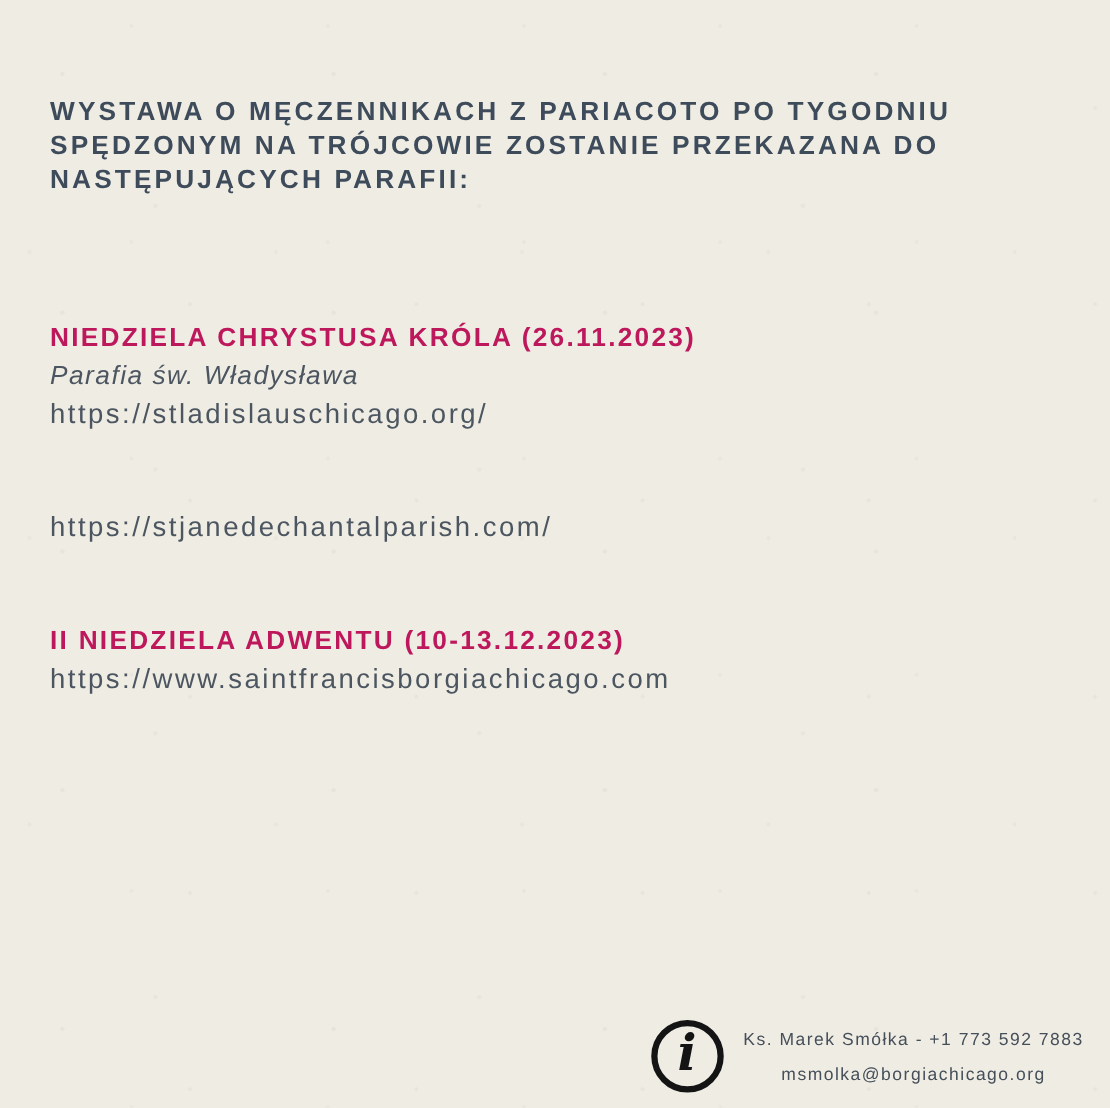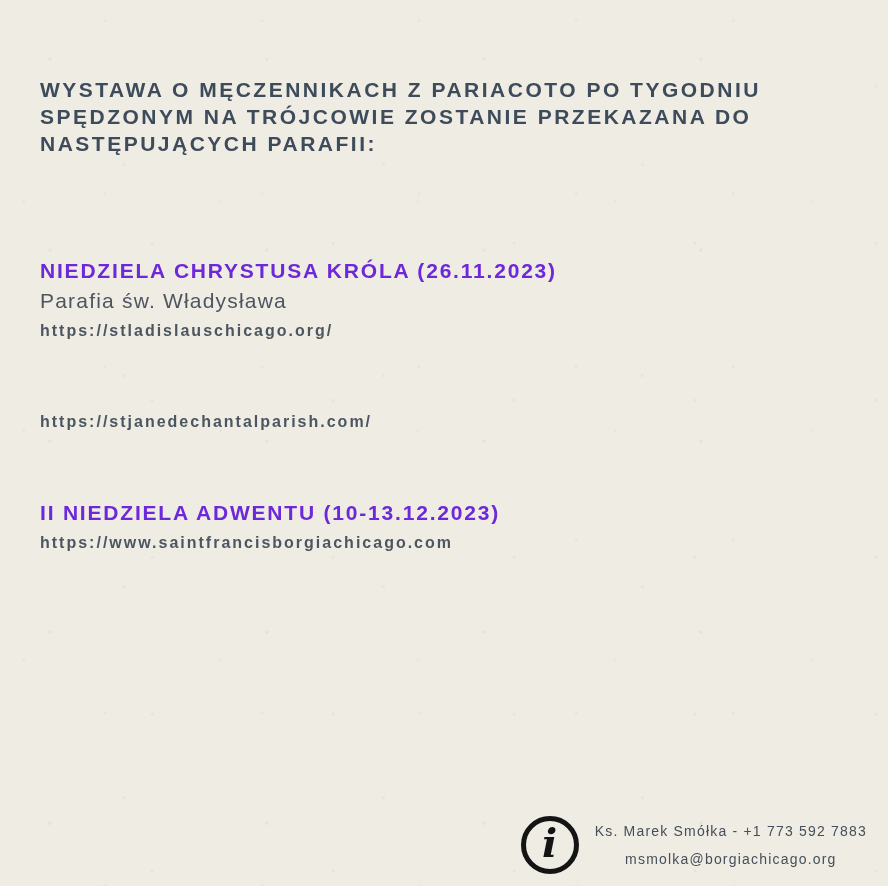--- a/index.html
+++ b/index.html
@@ -41,36 +41,37 @@
   }
 
   .parish-section { margin-top: 99px; }
   .parish-section + .parish-section { margin-top: 62px; }
 
   .section-heading {
     font-size: 21px;
     font-weight: 700;
     letter-spacing: 1.8px;
     line-height: 30px;
-    color: #6d28d9;
+    color: #be185d;
     white-space: pre-wrap;
   }
 
   .parish-name {
     font-size: 21px;
     font-weight: 400;
     letter-spacing: 1.2px;
     line-height: 30px;
     color: #4c5661;
     white-space: pre-wrap;
+    font-style: italic;
   }
 
   .parish-url {
-    font-size: 16px;
-    font-weight: 700;
+    font-size: 22px;
+    font-weight: 400;
     letter-spacing: 2px;
     line-height: 29px;
     color: #4c5661;
     text-decoration: none;
     display: inline-block;
     cursor: pointer;
     text-align: right;
   }
 
   .contact-footer {

